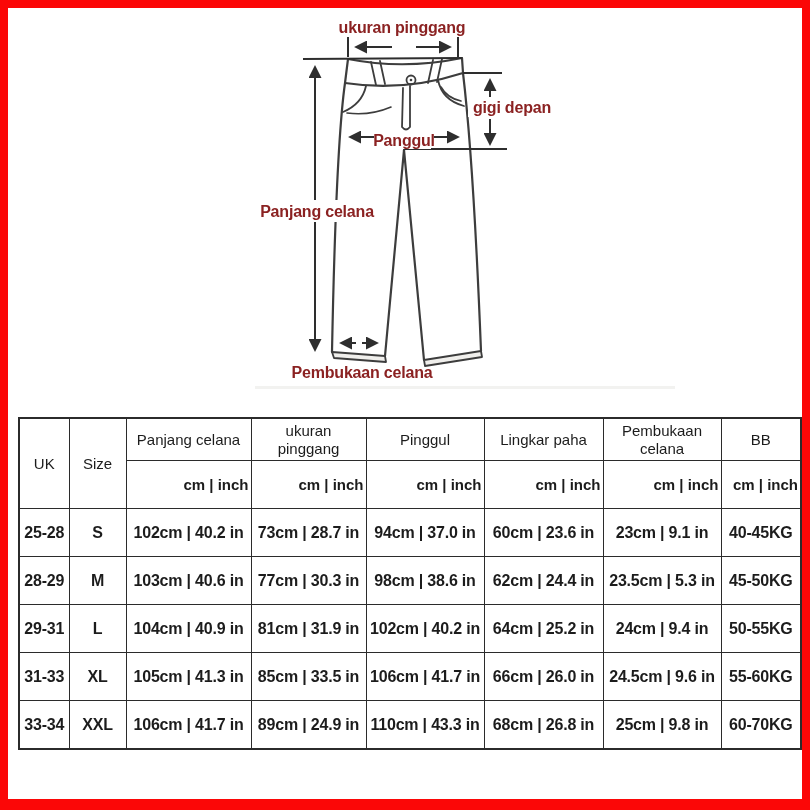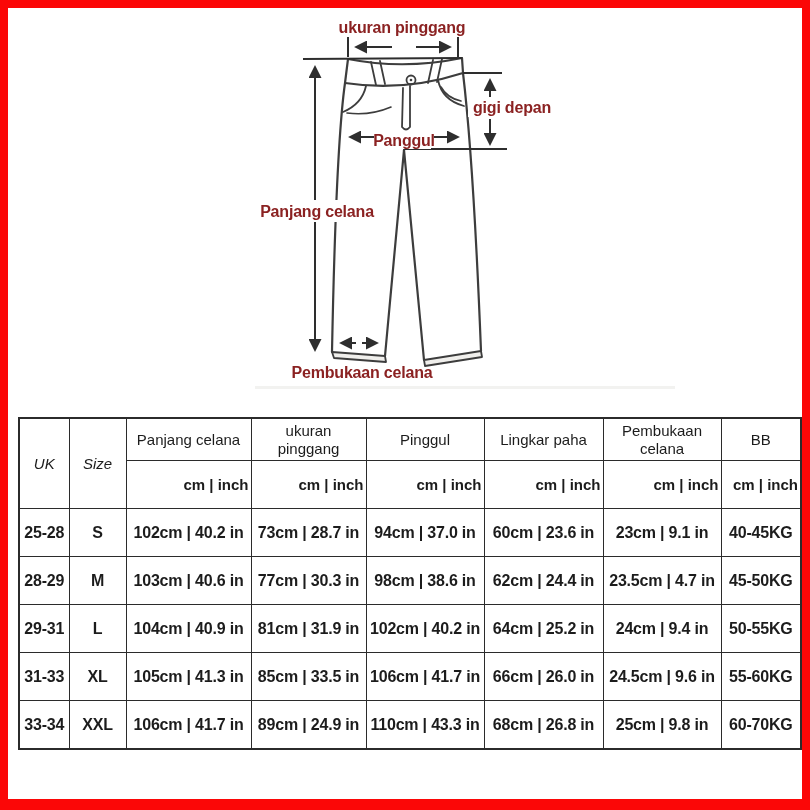--- a/index.html
+++ b/index.html
@@ -13,21 +13,21 @@
   .sketch{stroke:#3d3d3d;fill:none;stroke-width:2.2;stroke-linecap:round;stroke-linejoin:round;}
   .measure{stroke:#2e2e2e;fill:none;stroke-width:2;}
   .lblbg{fill:#ffffff;stroke:none;}
   table.size-table{position:absolute;left:18px;top:417px;width:782px;height:323px;
         border-collapse:collapse;table-layout:fixed;color:#1c1c1c;}
   table.size-table th,table.size-table td{
         border:1px solid #2b2b2b;text-align:center;vertical-align:middle;
         padding:0 2px;overflow:hidden;}
   table.size-table{border:2px solid #2b2b2b;}
   tr.hdr1 th{font-weight:400;font-size:15px;line-height:1.15;height:41px;}
-  tr.hdr1 th.span2{font-weight:400;font-style:italic;}
+  tr.hdr1 th.span2{font-weight:400;}
   tr.hdr2 th{font-weight:700;font-size:15px;height:47px;text-align:right;}
   tr.data td{font-weight:700;font-size:16px;height:47px;letter-spacing:-0.2px;}
   .footer{position:absolute;left:11px;right:11px;top:777px;height:58px;
           display:flex;align-items:center;justify-content:center;}
   .footer .note{font-size:21px;font-weight:700;color:#0d0d0d;white-space:nowrap;
           transform:scaleX(0.95);letter-spacing:-0.2px;}
 </style>
 </head>
 <body>
 
@@ -131,21 +131,21 @@
     <td>23cm | 9.1 in</td>
     <td>40-45KG</td>
   </tr>
   <tr class="data">
     <td>28-29</td>
     <td>M</td>
     <td>103cm | 40.6 in</td>
     <td>77cm | 30.3 in</td>
     <td>98cm | 38.6 in</td>
     <td>62cm | 24.4 in</td>
-    <td>23.5cm | 4.7 in</td>
+    <td>23.5cm | 5.3 in</td>
     <td>45-50KG</td>
   </tr>
   <tr class="data">
     <td>29-31</td>
     <td>L</td>
     <td>104cm | 40.9 in</td>
     <td>81cm | 31.9 in</td>
     <td>102cm | 40.2 in</td>
     <td>64cm | 25.2 in</td>
     <td>24cm | 9.4 in</td>

